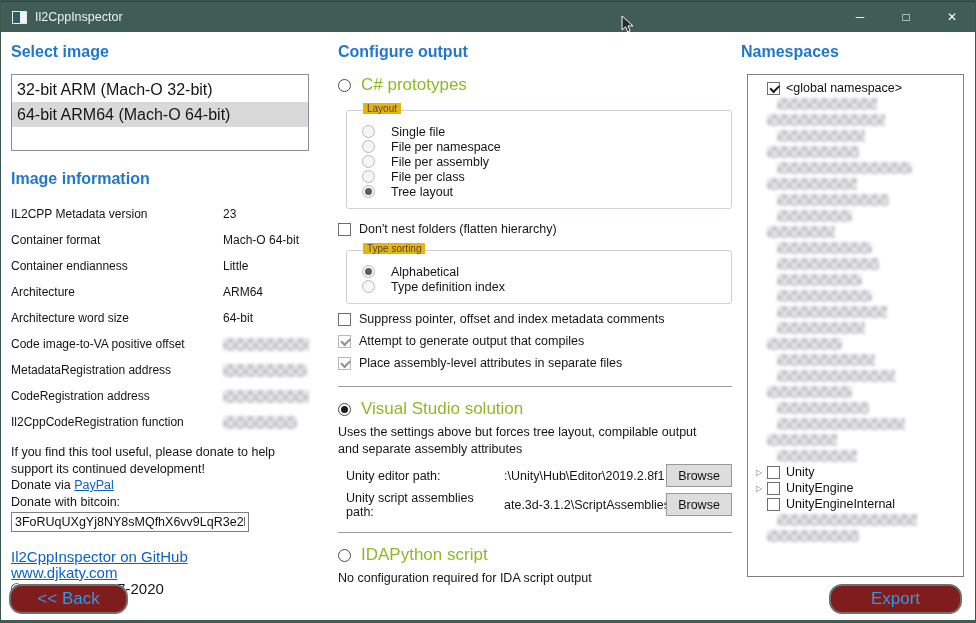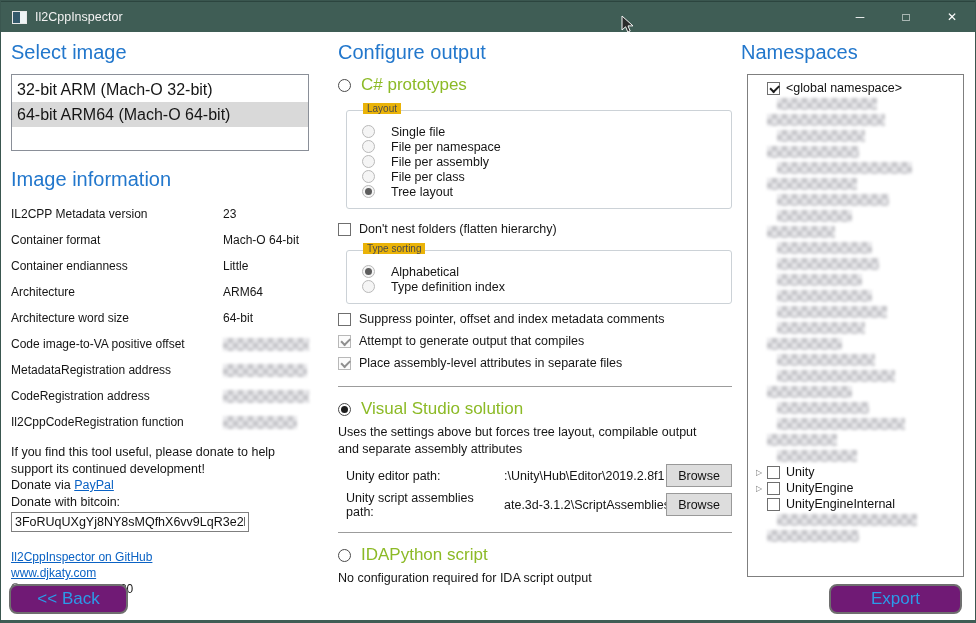--- a/index.html
+++ b/index.html
@@ -14,60 +14,60 @@
               border-top:1px solid #2c453f; display:flex; align-items:center; }
   .app-icon { width:15px; height:13px; margin-left:11px; border:1px solid #e8e8e8;
               background:linear-gradient(90deg,#33596b 0 52%,#eef4f5 52%); flex:0 0 auto; }
   .win-title { margin-left:8px; font-size:12.5px; color:#f2f2f2; }
   .win-controls { margin-left:auto; display:flex; height:100%; }
   .wc { width:46px; height:100%; display:flex; align-items:center; justify-content:center;
         color:#fff; font-size:12px; }
   .cursor-svg { position:absolute; left:620px; top:13px; }
 
   
-  h1.sec { font-size:20px; font-weight:400; color:#2277cc; line-height:26px; }
+  h1.sec { font-size:16px; font-weight:700; color:#2277cc; line-height:26px; }
   .green-title { font-size:17px; color:#8cba26; line-height:22px; }
   a.link { color:#0a62c4; text-decoration:underline; cursor:pointer; }
   .redact {
     background-image:
       linear-gradient(45deg,#c4c4c8 25%,transparent 25%,transparent 75%,#c4c4c8 75%),
       linear-gradient(45deg,#c4c4c8 25%,#e7e7ea 25%,#e7e7ea 75%,#c4c4c8 75%);
     background-size:10px 10px; background-position:0 0,5px 5px;
     filter:blur(1.4px); border-radius:1px;
   }
   .radio { width:13px; height:13px; border-radius:50%; border:1px solid #4a4a4a;
            background:#fff; position:relative; flex:0 0 auto; }
   .radio.sel::after { content:""; position:absolute; inset:2px; border-radius:50%; background:#1d1d1d; }
   .radio.dis { border-color:#b9b9b9; background:#f5f5f5; }
   .radio.dis.sel::after { background:#5d5d5d; }
   .cb { width:13px; height:13px; border:1px solid #6f6f6f; background:#fff;
         position:relative; flex:0 0 auto; }
   .cb.checked::after { content:""; position:absolute; left:2px; top:2.5px; width:7px; height:3.5px;
         border-left:2px solid #1d1d1d; border-bottom:2px solid #1d1d1d; transform:rotate(-45deg); }
   .cb.dis { border-color:#b8b8b8; background:#fbfbfb; }
   .cb.dis.checked::after { border-color:#8f8f8f; }
-  .big-btn { position:absolute; background:#701a75; border:2px solid #6f6f6f; border-radius:8px;
+  .big-btn { position:absolute; background:#7f1d1d; border:2px solid #6f6f6f; border-radius:13px;
              color:#2b9be9; font-size:17px; font-family:inherit; display:flex;
              align-items:center; justify-content:center; }
 
   
   .col-left { position:absolute; left:10px; top:38px; width:298px; color:#151515; }
   .listbox { margin-top:9px; border:1px solid #8a8f98; height:77px; background:#fff; padding-top:2px; }
   .list-item { height:25px; line-height:25px; padding-left:5px; font-size:16px; }
   .list-item.selected { background:#d9d9d9; }
   .info-heading { margin-top:15px; }
   .info-rows { margin-top:9px; }
   .info-row { display:flex; align-items:center; height:26px; font-size:12px; }
   .info-label { width:212px; flex:0 0 auto; }
   .info-redact { height:13px; width:var(--w,90px); }
   .info-row:not(.redacted) .info-redact { display:none; }
   .donate { margin-top:9px; font-size:12.5px; line-height:16.5px; width:302px; }
   .btc-input { margin-top:2px; width:238px; height:20px; border:1px solid #7f7f7f;
                font-size:12.5px; padding:0 3px; font-family:inherit; color:#111; background:#fff; }
-  .links { margin-top:17px; font-size:12px; line-height:16px; }
+  .links { margin-top:17px; font-size:15px; line-height:16px; }
 
   #back-btn { left:8px; bottom:6px; width:119px; height:30px; }
   #export-btn { right:13px; bottom:6px; width:133px; height:30px; }
 
   
   .col-mid { position:absolute; left:337px; top:38px; width:394px; font-size:12.5px; color:#151515; }
   .opt-row { display:flex; align-items:center; gap:10px; }
   .groupbox { position:relative; border:1px solid #ccd2d7; border-radius:3px;
               margin-top:14px; padding:13px 0 9px 15px; margin-left:8px; }
   .groupbox .legend { position:absolute; top:-8px; left:16px; background:#eab308; padding:0 4px;

